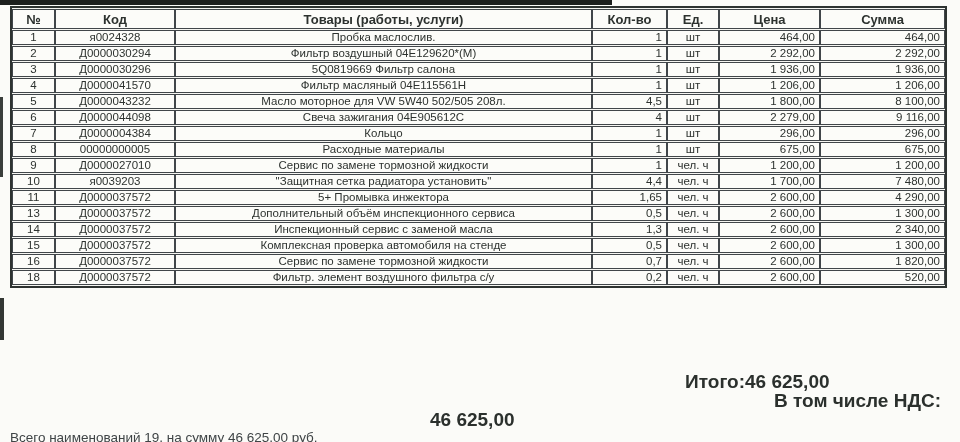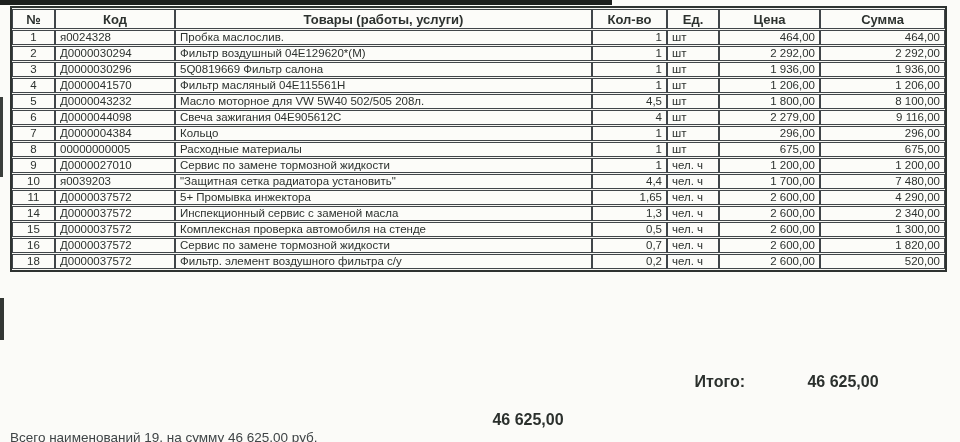--- a/index.html
+++ b/index.html
@@ -43,31 +43,31 @@
     text-align:center;
     padding:0 2px;
     border-bottom-width:1px;
   }
   td{
     height:15px;
     font-size:11.5px;
     line-height:13px;
     padding:0 4px;
   }
-  .al{text-align:left}
+  .al{text-align:center}
   .ac{text-align:center}
   .ar{text-align:right}
 
   .totals{
     position:absolute;top:372px;left:430px;width:511px;
-    font-size:16px;font-weight:bold;color:#2b302d;
+    font-size:19px;font-weight:bold;color:#2b302d;
   }
   .totals-line{display:flex;align-items:center;height:19px;}
   .totals-label{flex:1;text-align:right;}
-  .totals-value{width:196px;text-align:center;}
+  .totals-value{width:196px;text-align:left;}
 
   .footer-summary{
     position:absolute;left:10px;top:430px;
     font-size:13.5px;color:#3f4446;
   }
 </style>
 </head>
 <body>
 
 <div class="scan-topbar"></div>
@@ -190,20 +190,29 @@
         <tr>
     <td class="ac">11</td>
     <td class="al">Д0000037572</td>
     <td class="al">5+ Промывка инжектора</td>
     <td class="ar">1,65</td>
     <td class="al">чел. ч</td>
     <td class="ar">2 600,00</td>
     <td class="ar">4 290,00</td>
   </tr>
         <tr>
+    <td class="ac">13</td>
+    <td class="al">Д0000037572</td>
+    <td class="al">Дополнительный объём инспекционного сервиса</td>
+    <td class="ar">0,5</td>
+    <td class="al">чел. ч</td>
+    <td class="ar">2 600,00</td>
+    <td class="ar">1 300,00</td>
+  </tr>
+        <tr>
     <td class="ac">14</td>
     <td class="al">Д0000037572</td>
     <td class="al">Инспекционный сервис с заменой масла</td>
     <td class="ar">1,3</td>
     <td class="al">чел. ч</td>
     <td class="ar">2 600,00</td>
     <td class="ar">2 340,00</td>
   </tr>
         <tr>
     <td class="ac">15</td>
@@ -235,19 +244,20 @@
       </tbody>
   </table>
 </div>
 
 <div class="totals">
   <div class="totals-line">
     <span class="totals-label">Итого:</span>
     <span class="totals-value">46 625,00</span>
   </div>
   <div class="totals-line">
+    <span class="totals-label">В том числе НДС:</span>
   </div>
   <div class="totals-line">
     <span class="totals-value">46 625,00</span>
   </div>
 </div>
 
 <div class="footer-summary">Всего наименований 19, на сумму 46 625,00 руб.</div>
 
 </body></html>

